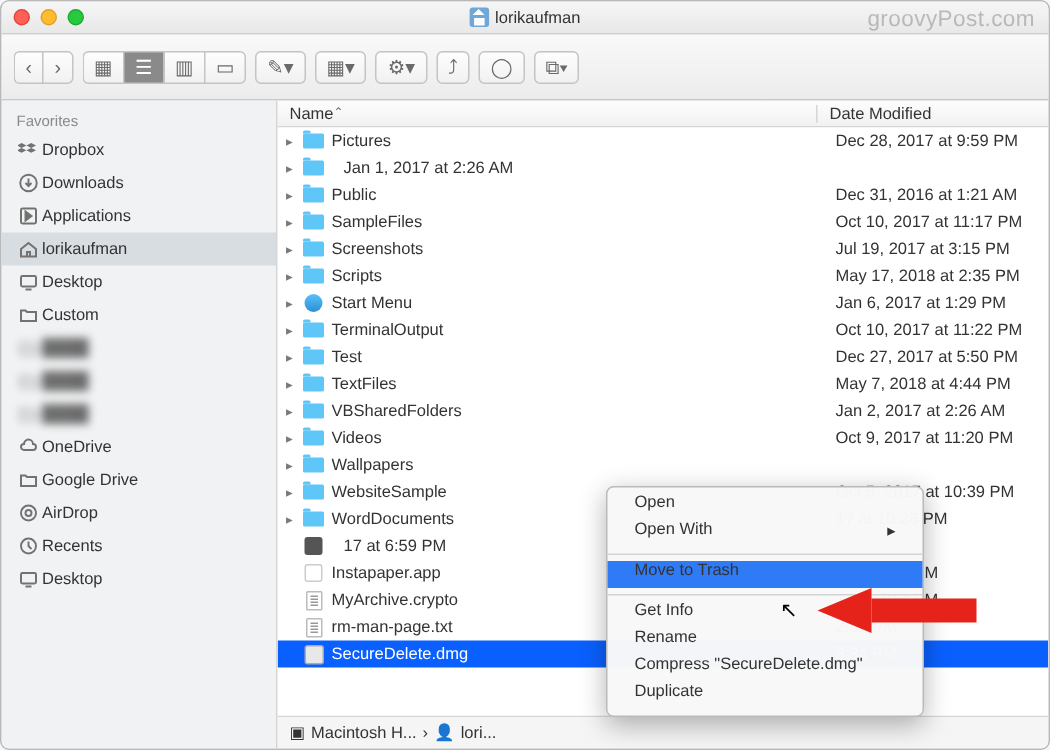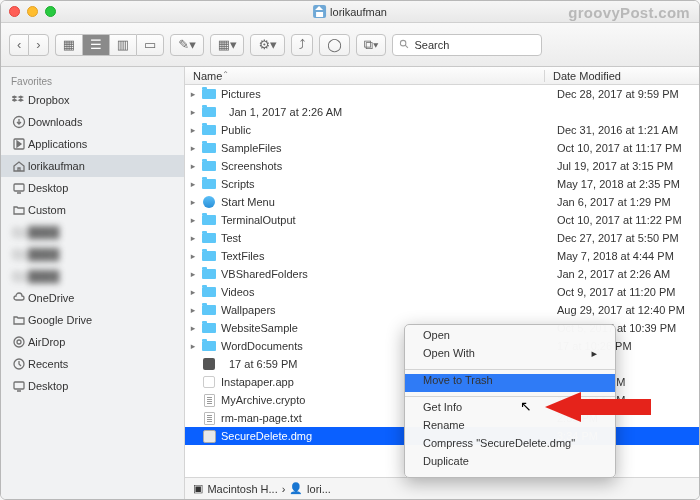--- a/index.html
+++ b/index.html
@@ -54,21 +54,21 @@
 .fdate{flex:1;padding-left:8px;color:#333;white-space:nowrap}
 .ctxmenu{position:absolute;left:404px;top:324px;width:212px;background:rgba(248,248,248,.98);border:1px solid #bababa;border-radius:5px;box-shadow:0 5px 18px rgba(0,0,0,.3);padding:4px 0;z-index:50}
 .ctx-item{height:18px;display:flex;align-items:flex-start;justify-content:space-between;padding:0 18px;font-size:12px;color:#333}
 .ctx-item.hover{background:#2f7bf6;color:#fff}
 .ctx-sep{height:1px;background:#d4d4d4;margin:4px 0}
 .arrow{position:absolute;left:545px;top:392px;z-index:60}
 .arrow-shape{width:0;height:0;border-top:15px solid transparent;border-bottom:15px solid transparent;border-right:36px solid #e5231b;position:relative}
 .arrow-shape:after{content:"";position:absolute;left:36px;top:-8px;width:70px;height:16px;background:#e5231b}
 .cursor{position:absolute;left:520px;top:398px;z-index:61;font-size:14px;color:#000}
 .pathbar{height:22px;border-top:1px solid #d6d6d6;background:#f5f5f5;display:flex;align-items:center;padding:0 8px;gap:4px;font-size:10px;color:#555}
-.watermark{position:absolute;right:10px;top:4px;font-size:15px;color:rgba(120,120,120,.45);font-weight:700;letter-spacing:.3px;z-index:100}
+.watermark{position:absolute;right:10px;top:4px;font-size:15px;color:rgba(120,120,120,.45);font-weight:400;letter-spacing:.3px;z-index:100}
 .sort-arrow{font-size:8px;color:#777}
 </style>
 </head>
 <body>
 
 <div class="watermark">groovyPost.com</div>
 
 <div class="window">
   <div class="titlebar">
     <div class="traffic">
@@ -92,27 +92,20 @@
       <div class="tbtn active">☰</div>
       <div class="tbtn">▥</div>
       <div class="tbtn">▭</div>
     </div>
     <div class="tbtn">✎▾</div>
     <div class="tbtn">▦▾</div>
     <div class="tbtn">⚙▾</div>
     <div class="tbtn">⤴</div>
     <div class="tbtn">◯</div>
     <div class="tbtn">⧉▾</div>
-    <div class="search">
-      <svg viewBox="0 0 16 16">
-          <circle cx="6" cy="6" r="4" fill="none" stroke="#9a9a9a" stroke-width="1.5"></circle>
-          <line x1="9" y1="9" x2="13" y2="13" stroke="#9a9a9a" stroke-width="1.5"></line>
-        </svg>
-      <span>Search</span>
-    </div>
   </div>
 
   <div class="body">
     <div class="sidebar">
       <div class="sb-head">Favorites</div>
       <div id="sb-items">
           <div class="sb-item">
             <span class="sb-ic">
               <svg width="15" height="14" fill="none" stroke="#727272" stroke-width="1.3">
                 <path d="M3 3l4 2-4 2-4-2zM11 3l4 2-4 2-4-2zM3 7l4 2-4 2-4-2zM11 7l4 2-4 2-4-2z" fill="#727272" stroke="none" transform="scale(.8)"></path>
@@ -336,21 +329,20 @@
             </span>
             <span class="fname">Videos</span>
             <span class="fdate">Oct 9, 2017 at 11:20 PM</span>
           </div>
           <div class="row">
             <span class="disc">▸</span>
             <span class="fic">
               <div class="folder"></div>
             </span>
             <span class="fname">Wallpapers</span>
-            <span class="fdate">Aug 29, 2017 at 12:40 PM</span>
           </div>
           <div class="row">
             <span class="disc">▸</span>
             <span class="fic">
               <div class="folder"></div>
             </span>
             <span class="fname">WebsiteSample</span>
             <span class="fdate">Oct 5, 2017 at 10:39 PM</span>
           </div>
           <div class="row">

